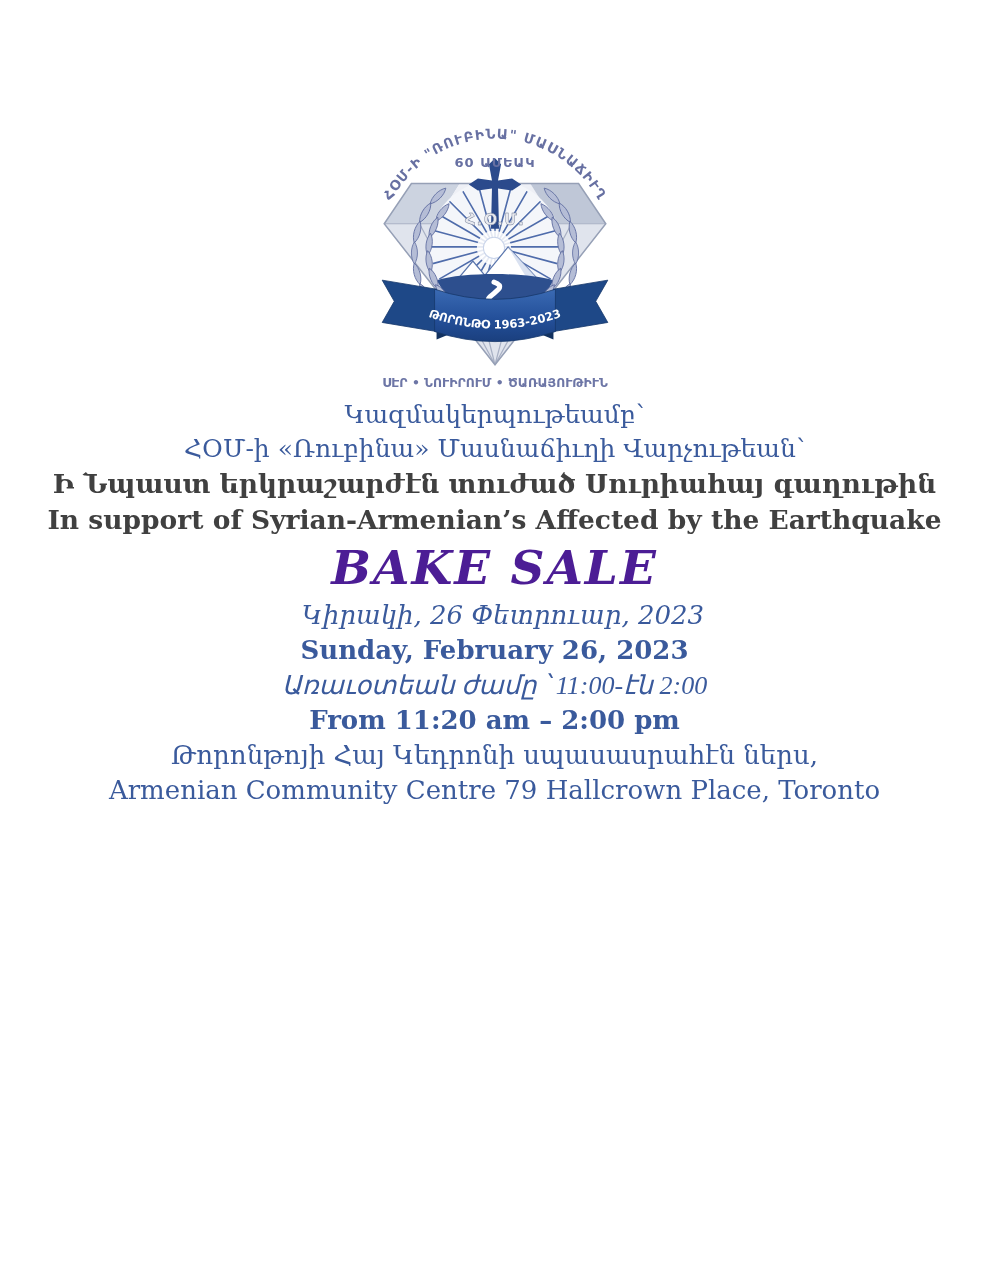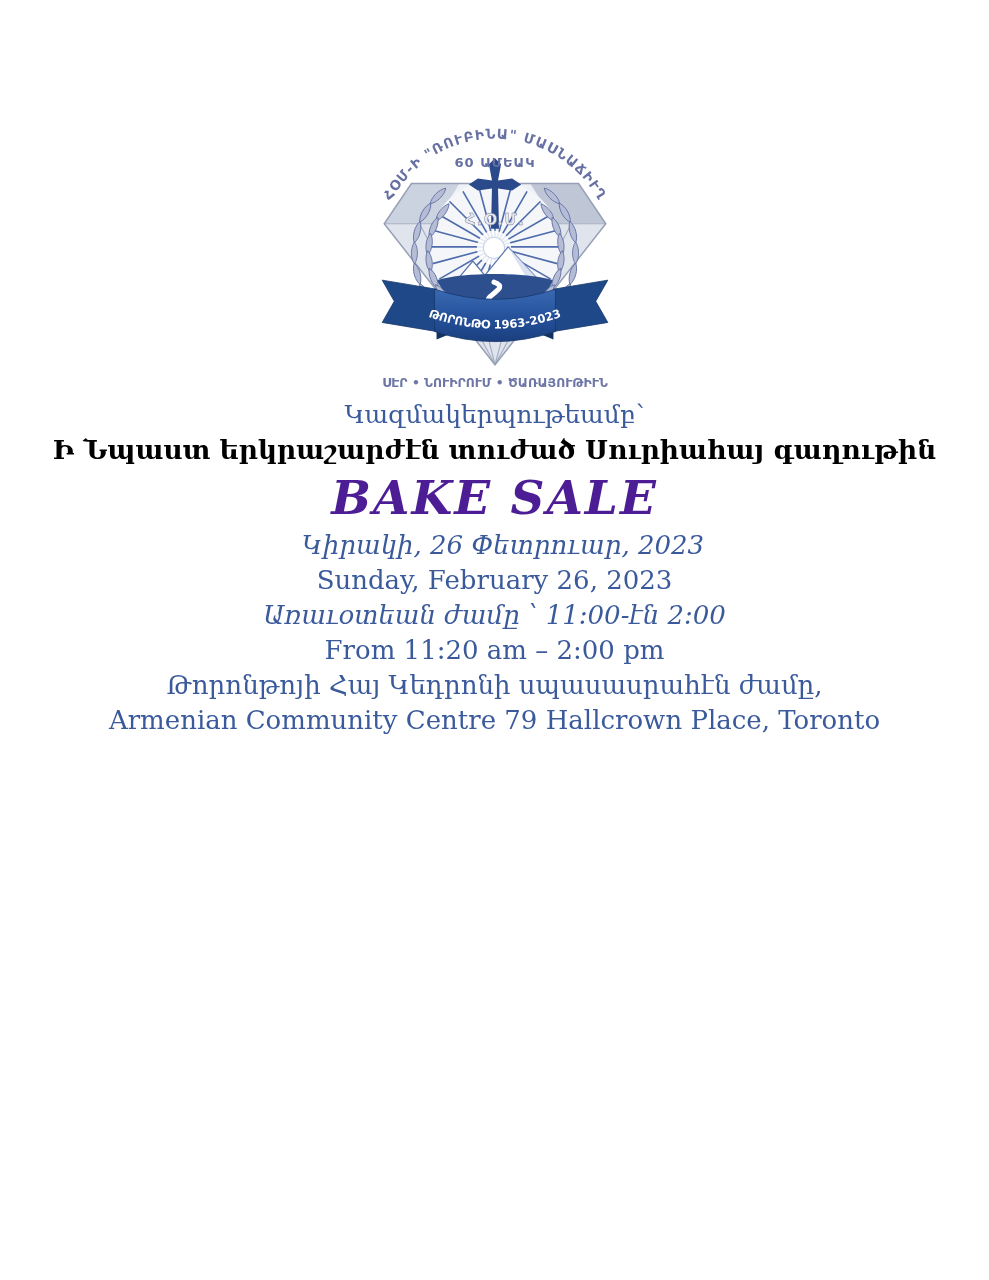--- a/index.html
+++ b/index.html
@@ -10,31 +10,31 @@
     background:#ffffff;
     text-align:center;
     overflow:hidden;
     font-family:"DejaVu Serif","DejaVu Sans",serif;
   }
   .page p { margin:0; }
   .logo-svg { display:block; margin:116px auto 0; }
   .ln { color:#3a5a9c; }
   .sz25 { font-size:25px; line-height:34px; }
   .sz26 { font-size:26px; line-height:35px; }
-  .embold { font-size:26.5px; line-height:36px; font-weight:bold; color:#000000; }
+  .embold { font-size:26.5px; line-height:36px; font-weight:bold; color:#404040; }
   .event-title {
     font-size:47px; line-height:60px;
     font-weight:bold; font-style:italic;
     color:#4c1d95; letter-spacing:2px;
   }
   .it { font-style:italic; }
   .mt62 { margin-top:62px; }  .mt22 { margin-top:22px; }
   .mt24 { margin-top:24px; }  .mt5  { margin-top:5px; }
   .mt15 { margin-top:15px; }  .mt29 { margin-top:29px;padding-left:17px; }
-  .mt2  { margin-top:2px; }   .mt26 { margin-top:26px; }
+  .mt2  { margin-top:2px;font-weight:bold; }   .mt26 { margin-top:26px;font-family:Liberation Serif, serif; }
   .mt56 { margin-top:56px; }
 </style>
 </head>
 <body>
 
 <div class="page">
 
   <svg class="logo-svg" width="242" height="282" viewBox="0 0 240 280" xmlns="http://www.w3.org/2000/svg">
     <defs>
       <path id="arcPath" d="M 10 100 A 116.8 116.8 0 0 1 230 100"></path>
@@ -136,31 +136,33 @@
       <textPath href="#arcPath" startOffset="50%">ՀՕՄ-Ի "ՌՈՒԲԻՆԱ" ՄԱՍՆԱՃԻՒՂ</textPath>
     </text>
 
     <text x="120" y="51" text-anchor="middle" font-family="DejaVu Sans, sans-serif" font-size="13" font-weight="bold" letter-spacing="1" fill="#6770a2">60 ԱՄԵԱԿ</text>
 
     <text x="120" y="269" text-anchor="middle" font-family="DejaVu Sans, sans-serif" font-size="12.5" font-weight="bold" fill="#6d76a6" textLength="224" lengthAdjust="spacingAndGlyphs">ՍԷՐ • ՆՈՒԻՐՈՒՄ • ԾԱՌԱՅՈՒԹԻՒՆ</text>
   </svg>
 
   <p class="ln sz25 mt62">Կազմակերպութեամբ՝</p>
 
+  <p class="ln sz25 mt22">ՀՕՄ-ի «Ռուբինա» Մասնաճիւղի Վարչութեան՝</p>
 
   <p class="embold mt24">Ի Նպաստ երկրաշարժէն տուժած Սուրիահայ գաղութին</p>
 
+  <p class="embold mt5">In support of Syrian-Armenian’s Affected by the Earthquake</p>
 
   <p class="event-title mt15">BAKE SALE</p>
 
   <p class="ln sz26 it mt29">Կիրակի, 26 Փետրուար, 2023</p>
 
   <p class="ln sz26 mt2">Sunday, February 26, 2023</p>
 
   <p class="ln sz26 it mt26">Առաւօտեան ժամը ՝ 11:00-էն 2:00</p>
 
   <p class="ln sz26 mt2">From 11:20 am – 2:00 pm</p>
 
-  <p class="ln sz26 mt56">Թորոնթոյի Հայ Կեդրոնի սպասասրահէն ժամը,</p>
+  <p class="ln sz26 mt56">Թորոնթոյի Հայ Կեդրոնի սպասասրահէն ներս,</p>
 
   <p class="ln sz26 mt22">Armenian Community Centre 79 Hallcrown Place, Toronto</p>
 
 </div>
 
 </body></html>

